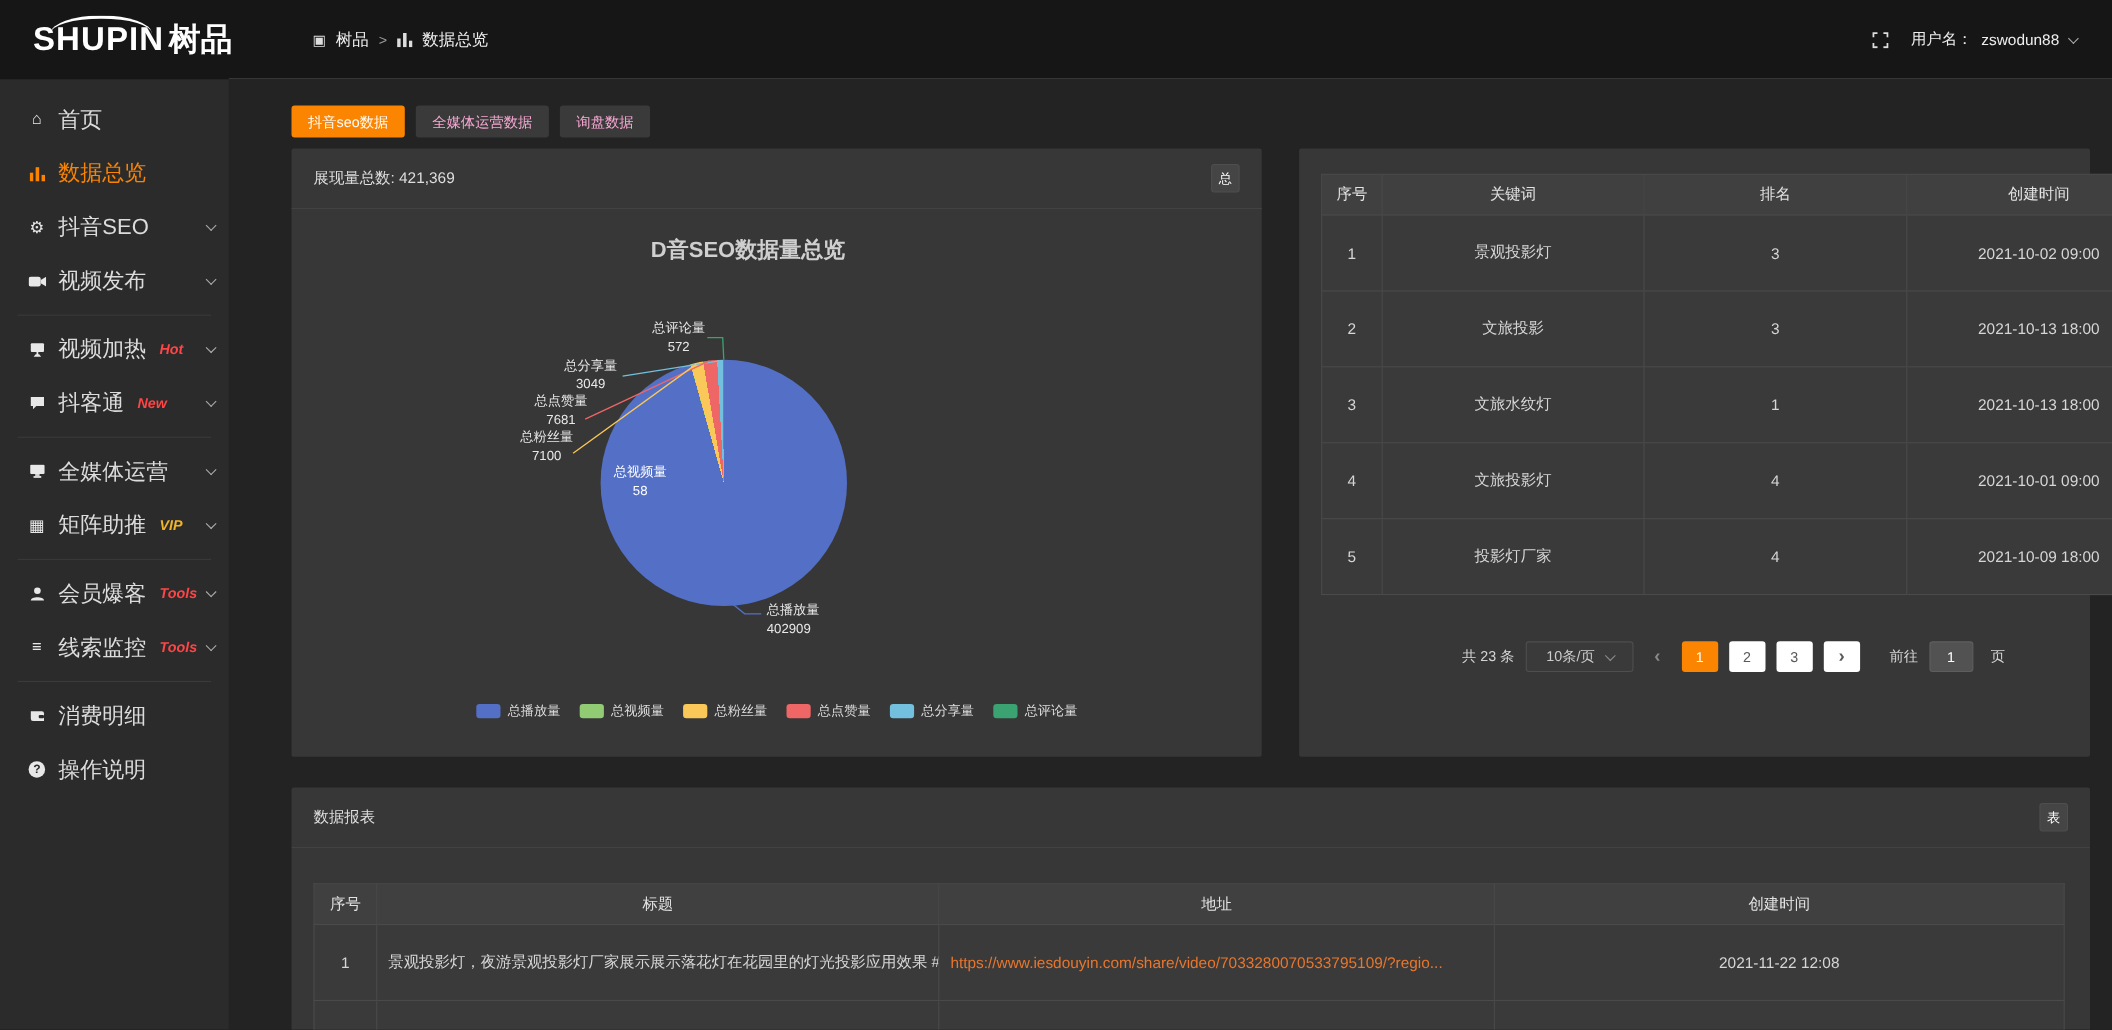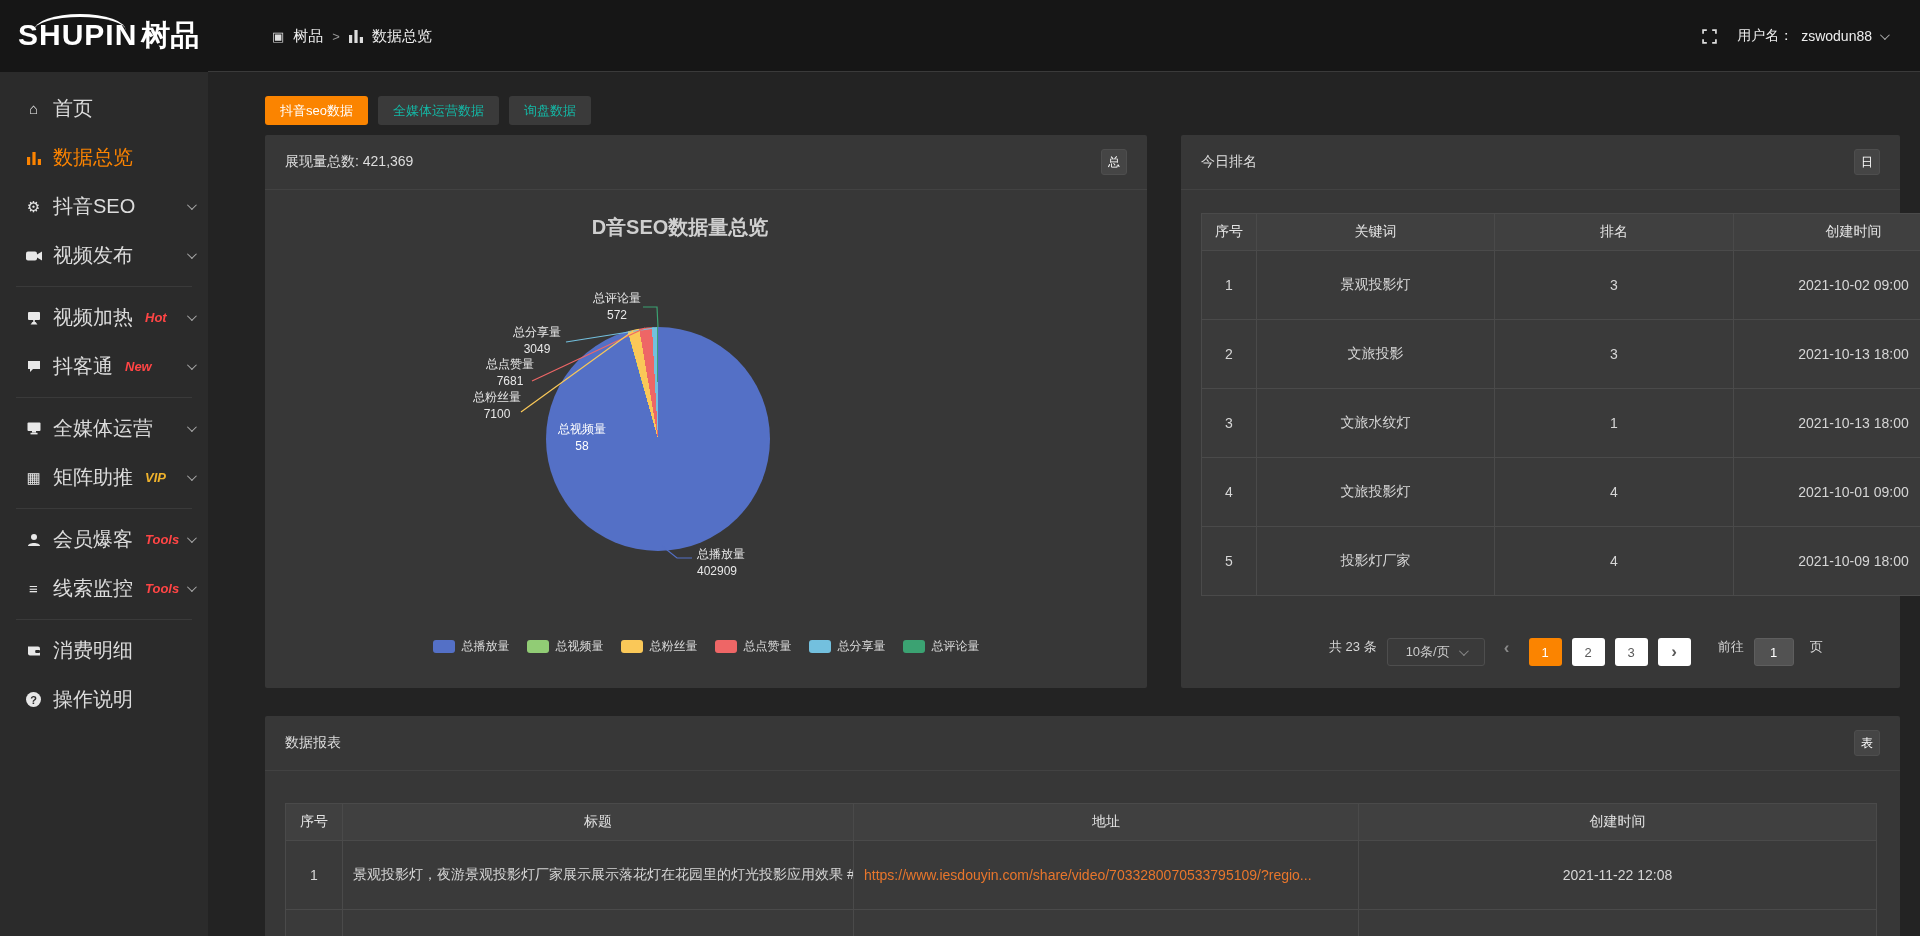--- a/index.html
+++ b/index.html
@@ -3,21 +3,21 @@
 <meta charset="utf-8">
 <style>
   * { margin:0; padding:0; box-sizing:border-box; }
   html,body { width:1920px; height:936px; overflow:hidden; }
   body { background:#232323; font-family:"Liberation Sans", sans-serif; color:#dcdcdc; }
   svg { display:block; }
 
   
   .topbar { height:72px; background:#161616; display:flex; align-items:center; position:relative; }
   .topbar::after { content:""; position:absolute; left:208px; right:0; bottom:0; height:1px; background:#3a3a3a; }
-  .logo { width:208px; padding-left:18px; display:flex; align-items:baseline; position:relative; }
+  .logo { width:208px; padding-left:18px; display:flex; align-items:baseline; position:relative;margin-left:12px; }
   .logo-en { font-size:30px; font-weight:bold; color:#fff; letter-spacing:1px; }
   .logo-cn { font-size:29px; font-weight:bold; color:#fff; margin-left:4px; }
   .logo::before { content:""; position:absolute; left:34px; top:-2px; width:92px; height:30px;
     border-top:3px solid #fff; border-radius:50%; }
   .crumbs { margin-left:64px; display:flex; align-items:center; gap:9px; font-size:15px; color:#eee; }
   .crumb-sq { font-size:13px; color:#ddd; }
   .crumb-gt { color:#999; font-size:13px; }
   .bars-ico { width:14px; height:14px; fill:#ddd; }
   .topbar-right { margin-left:auto; display:flex; align-items:center; gap:20px; padding-right:33px; }
   .fs-ico { color:#ddd; }
@@ -40,21 +40,21 @@
   .b-gold { color:#f0b32c; }
   .s-chev { margin-left:auto; }
   .s-div { height:1px; background:#3a3a3a; margin:6px 16px; }
   .icon-q { width:15px; height:15px; border-radius:50%; background:#e8e8e8; color:#2b2b2b;
     font-size:11px; font-weight:bold; display:inline-flex; align-items:center; justify-content:center; }
 
   
   .main { flex:1; padding:24px 20px 0 57px; position:relative; }
   .tabs { display:flex; gap:10px; }
   .tab { height:29px; padding:0 15px; display:flex; align-items:center; font-size:13px;
-    border-radius:3px; background:#3a3a3a; color:#14b8a6; cursor:pointer; }
+    border-radius:3px; background:#3a3a3a; color:#f9a8d4; cursor:pointer; }
   .tab.active { background:#fb8400; color:#fff; }
 
   .row { display:flex; gap:34px; margin-top:10px; }
   .panel { background:#373737; border-radius:2px; }
   .p-head { height:55px; display:flex; align-items:center; padding:0 20px; border-bottom:1px solid #424242;
     font-size:14px; color:#dedede; }
   .corner-btn { margin-left:auto; width:26px; height:26px; background:#454545; border:1px solid #4e4e4e;
     border-radius:3px; color:#fff; font-size:12px; display:flex; align-items:center; justify-content:center; cursor:pointer; }
 
   
@@ -81,21 +81,21 @@
   table { border-collapse:collapse; table-layout:fixed; background:#3a3a3a; }
   th, td { border:1px solid #4a4a4a; text-align:center; font-weight:normal;
     font-size:14px; color:#d6d6d6; overflow:hidden; white-space:nowrap; }
   th { height:37px; background:#404040; color:#e3e3e3; }
   td { height:69px; }
 
   
   .rank-panel { flex:1; height:553px; position:relative; }
   .rank-body { position:relative; height:497px; }
   .rank-table { position:absolute; left:20px; top:23px; width:772px; }
-  .pagination { position:absolute; left:148px; top:448px; height:28px; display:flex; 
+  .pagination { position:absolute; left:148px; top:448px; height:28px; display:flex; align-items:center;
     gap:10px; font-size:13px; color:#d5d5d5; }
   .pg-select { width:98px; height:28px; background:#3a3a3a; border:1px solid #4e4e4e; border-radius:3px;
     display:flex; align-items:center; justify-content:center; gap:9px; color:#ccc; cursor:pointer; }
   .pg-select .chev { border-color:#888; }
   .pg-prev { width:24px; text-align:center; color:#8a8a8a; font-size:17px; font-weight:bold; cursor:pointer; }
   .pg-btn { width:33px; height:28px; border-radius:3px; background:#fff; color:#5a5a5a; font-size:13px;
     display:flex; align-items:center; justify-content:center; cursor:pointer; }
   .pg-btn.cur { background:#fb8400; color:#fff; }
   .pg-next { font-size:17px; font-weight:bold; }
   .pg-goto { margin-left:17px; }
@@ -323,24 +323,20 @@
               </div>
             <div class="leg-item">
                 <span class="sw sw5"></span>
                 <span class="leg-label">总评论量</span>
               </div>
           </div>
         </div>
       </section>
 
       <section class="panel rank-panel">
-        <div class="p-head">
-          <span>今日排名</span>
-          <button class="corner-btn">日</button>
-        </div>
         <div class="rank-body">
           <table class="rank-table">
             <colgroup>
                 <col style="width:55px">
                 <col style="width:238px">
                 <col style="width:239px">
                 <col style="width:240px">
               </colgroup>
             <thead>
               <tr>

